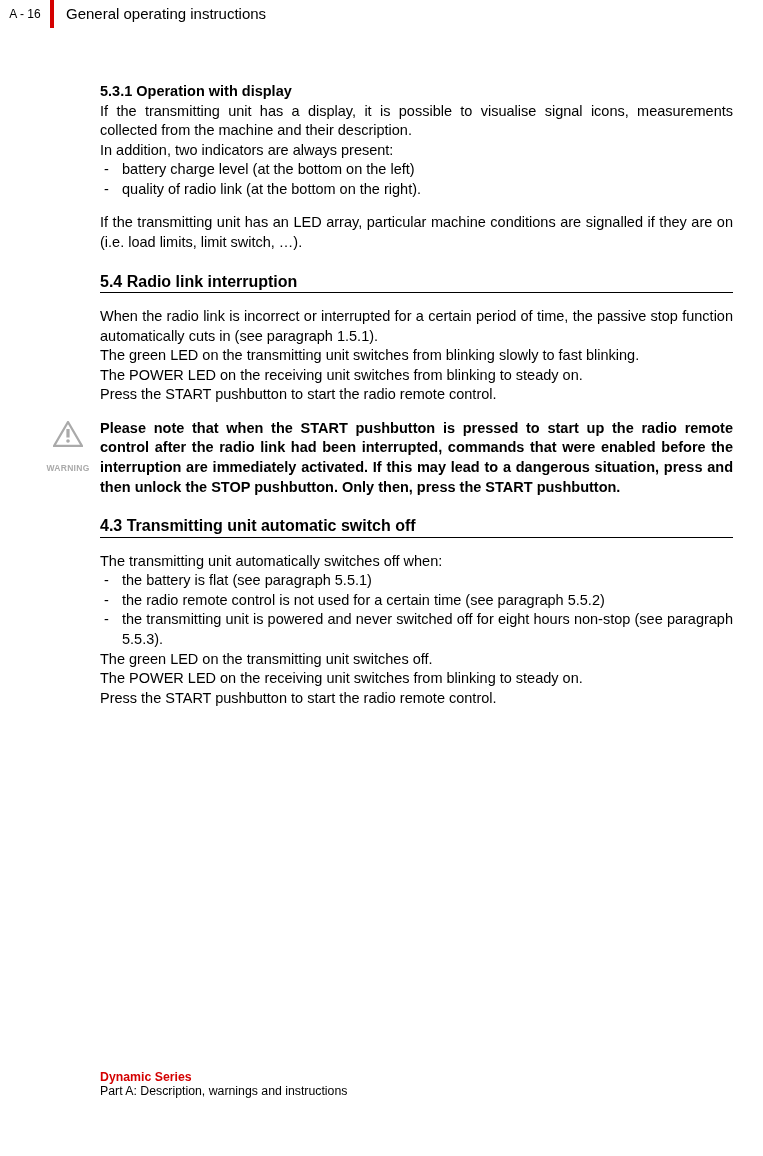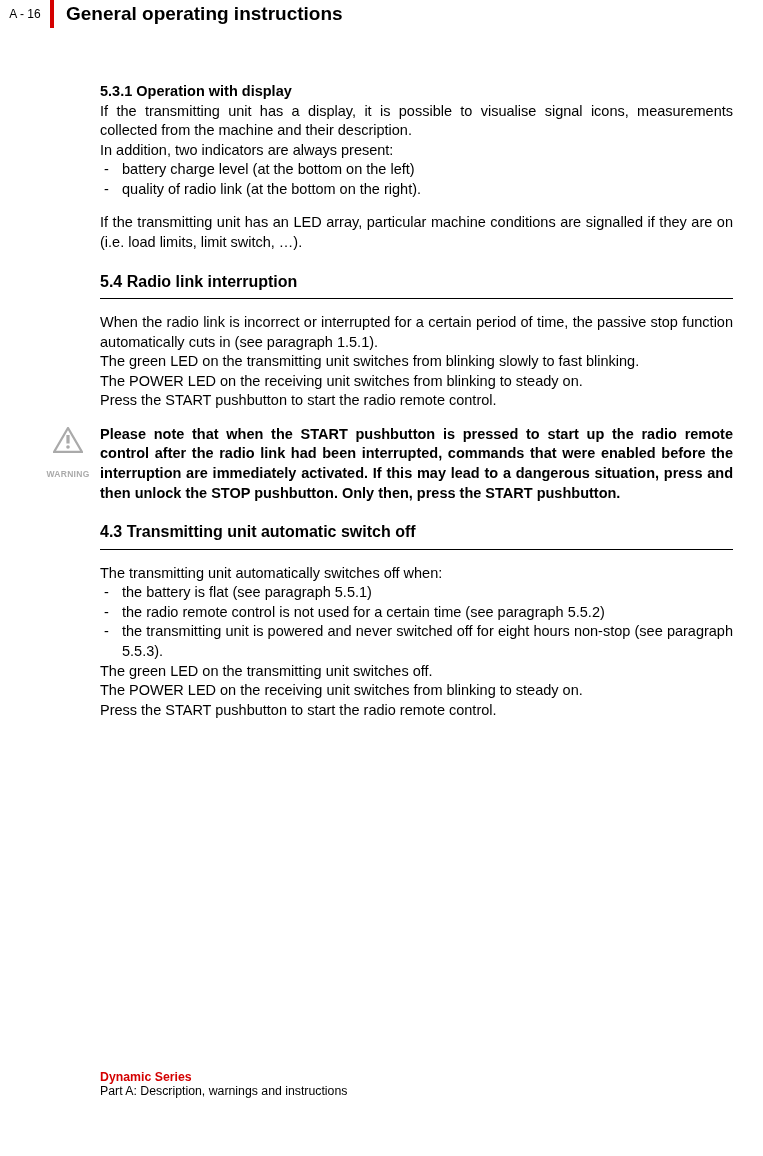--- a/index.html
+++ b/index.html
@@ -29,22 +29,22 @@
     font-size: 12px;
     line-height: 28px;
     font-family: Arial, Helvetica, sans-serif;
   }
   .header .redbar {
     width: 4px;
     background: #d40000;
   }
   .header .title {
     padding-left: 12px;
-    font-weight: bold;
-    font-size: 19px;
+    font-weight: normal;
+    font-size: 15px;
     line-height: 28px;
   }
   .content {
     position: absolute;
     top: 82px;
     left: 100px;
     right: 30px;
     font-size: 14.5px;
     line-height: 1.35;
   }
@@ -70,21 +70,20 @@
   .indent-list li::before {
     content: "-";
     position: absolute;
     left: 4px;
   }
   .section-heading {
     font-weight: bold;
     font-size: 16px;
     margin-top: 18px;
     margin-bottom: 0;
-    padding-bottom: 6px;
     border-bottom: 1px solid #000;
   }
   .gap-sm { height: 14px; }
   .warning-block {
     position: relative;
     margin-top: 14px;
   }
   .warning-icon {
     position: absolute;
     left: -54px;

